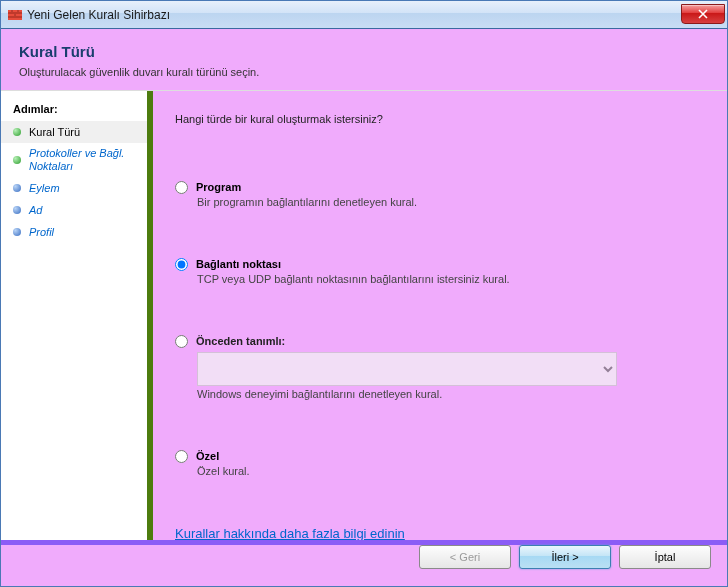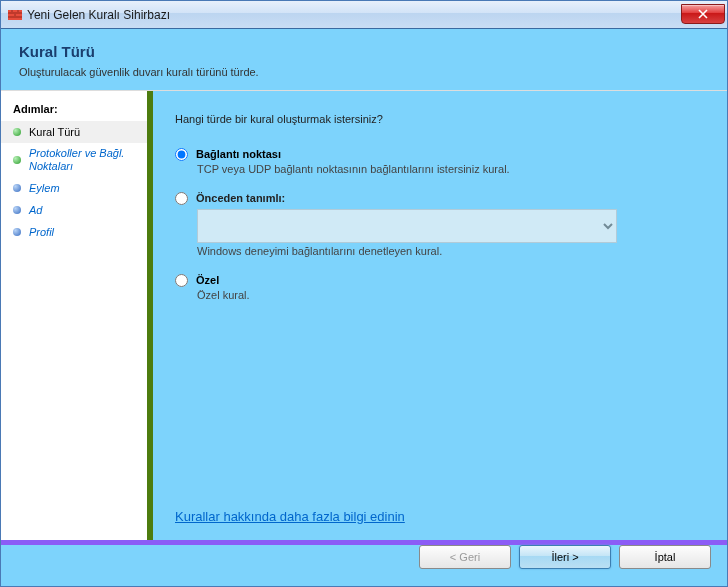--- a/index.html
+++ b/index.html
@@ -1,18 +1,18 @@
 <!DOCTYPE html>
 <html><head>
 <meta charset="utf-8">
 <style>
 * { margin: 0; padding: 0; box-sizing: border-box; font-family: "Segoe UI", Tahoma, sans-serif; }
 body { background: #fff; width: 728px; height: 587px; overflow: hidden; }
 
-.window { width: 728px; height: 587px; border: 1px solid #4a79b5; background: #7dd3fc; display: flex; flex-direction: column; }
+.window { width: 728px; height: 587px; border: 1px solid #4a79b5; background: #f0abfc; display: flex; flex-direction: column; }
 
 .titlebar { height: 28px; background: linear-gradient(to bottom, #e8f0fb 0%, #d2e3f7 45%, #bcd5f0 46%, #c9ddf4 100%); display: flex; align-items: center; padding: 0 2px 0 6px; border-bottom: 1px solid #3b6aa0; }
 .titlebar-icon { width: 16px; height: 16px; margin-right: 4px; }
 .titlebar-title { font-size: 12px; color: #1a1a1a; flex: 1; }
 .close-btn { width: 44px; height: 20px; background: linear-gradient(to bottom, #f5a0a0 0%, #e23b3b 45%, #c91818 46%, #d84040 100%); border: 1px solid #8b1a1a; border-radius: 0 0 4px 4px; color: #fff; display: flex; align-items: center; justify-content: center; font-size: 11px; cursor: pointer; margin-top: -2px; box-shadow: inset 0 1px 0 rgba(255,255,255,0.4); }
 .close-btn svg { width: 10px; height: 10px; }
 
 .header { padding: 14px 18px 12px 18px; border-bottom: none; }
 .header-title { font-size: 15px; font-weight: bold; color: #1a3e6e; margin-bottom: 6px; }
 .header-desc { font-size: 11px; color: #333; }
@@ -22,21 +22,21 @@
 .sidebar { width: 152px; background: #fff; padding: 8px 0; border-right: 6px solid #4d7c0f; }
 .sidebar-heading { font-size: 11px; font-weight: bold; padding: 4px 12px 6px 12px; }
 .step { display: flex; align-items: center; padding: 4px 12px; font-size: 11px; cursor: pointer; min-height: 22px; }
 .step.current { background: #f0f0f0; }
 .step.link { color: #0066cc; font-style: italic; }
 .step-bullet { width: 8px; height: 8px; border-radius: 50%; margin-right: 8px; flex-shrink: 0; }
 .bullet-green { background: radial-gradient(circle at 30% 30%, #b6f0b6, #2e9e2e); }
 .bullet-blue  { background: radial-gradient(circle at 30% 30%, #b9d4f7, #3a6fc2); }
 .step-label.wrap { white-space: normal; line-height: 1.2; }
 
-.content { flex: 1; padding: 16px 18px 10px 22px; display: flex; flex-direction: column; }
+.content { flex: 1; padding: 16px 18px 10px 22px; display: flex; flex-direction: column; gap: 33px; }
 .prompt { font-size: 11px; color: #222; margin: 6px 0 22px 0; }
 
 .option { margin-bottom: 16px; }
 .option-row { display: flex; align-items: center; }
 .option input[type=radio] { margin-right: 8px; margin-top: 1px; }
 .option-title { font-size: 11px; font-weight: bold; }
 .option-desc { font-size: 11px; color: #444; margin-left: 22px; margin-top: 2px; }
 .option select { margin-left: 22px; margin-top: 4px; width: 420px; font-size: 11px; height: 22px; background: #f4f4f4; border: 1px solid #c9c9c9; color: #6d6d6d; padding: 16px 4px; }
 .option.disabled .option-title { color: #222; }
 .learn-link { font-size: 13px; color: #0066cc; text-decoration: underline; margin-top: auto; margin-bottom: 6px; cursor: pointer; display: inline-block; }
@@ -66,21 +66,21 @@
     <span class="titlebar-title">Yeni Gelen Kuralı Sihirbazı</span>
     <div class="close-btn">
       <svg viewBox="0 0 10 10">
           <path d="M1 1 L9 9 M9 1 L1 9" stroke="#fff" stroke-width="1.6"></path>
         </svg>
     </div>
   </div>
 
   <div class="header">
     <div class="header-title">Kural Türü</div>
-    <div class="header-desc">Oluşturulacak güvenlik duvarı kuralı türünü türde.</div>
+    <div class="header-desc">Oluşturulacak güvenlik duvarı kuralı türünü seçin.</div>
   </div>
 
   <div class="body">
 
     <div class="sidebar">
       <div class="sidebar-heading">Adımlar:</div>
 
       <div class="step current">
         <span class="step-bullet bullet-green"></span>
         <span class="step-label">Kural Türü</span>
@@ -99,20 +99,27 @@
       </div>
       <div class="step link">
         <span class="step-bullet bullet-blue"></span>
         <span class="step-label">Profil</span>
       </div>
     </div>
 
     <div class="content">
       <div class="prompt">Hangi türde bir kural oluşturmak istersiniz?</div>
 
+      <div class="option">
+        <label class="option-row">
+          <input type="radio" name="ruleType" style="">
+          <span class="option-title">Program</span>
+        </label>
+        <div class="option-desc">Bir programın bağlantılarını denetleyen kural.</div>
+      </div>
 
       <div class="option">
         <label class="option-row">
           <input type="radio" name="ruleType" checked="" style="">
           <span class="option-title">Bağlantı noktası</span>
         </label>
         <div class="option-desc">TCP veya UDP bağlantı noktasının bağlantılarını istersiniz kural.</div>
       </div>
 
       <div class="option disabled">

